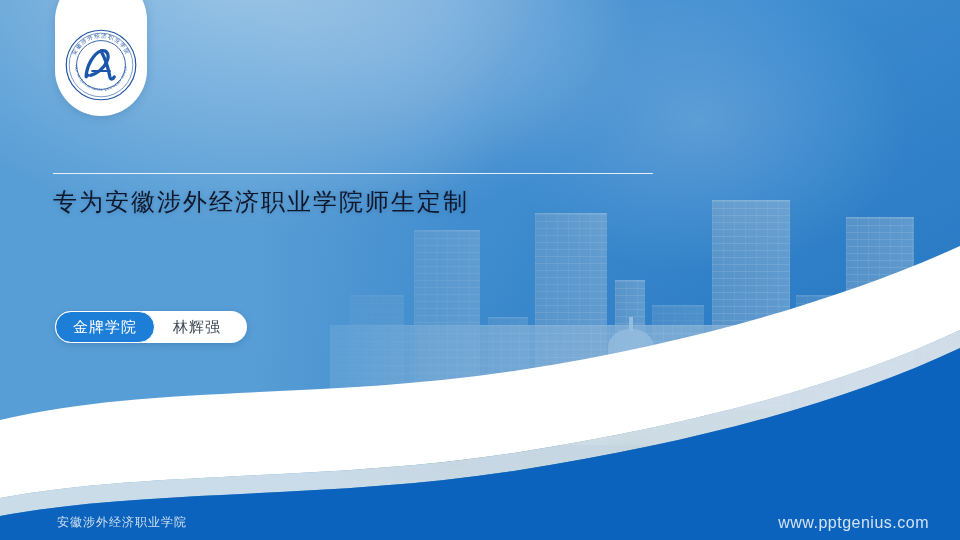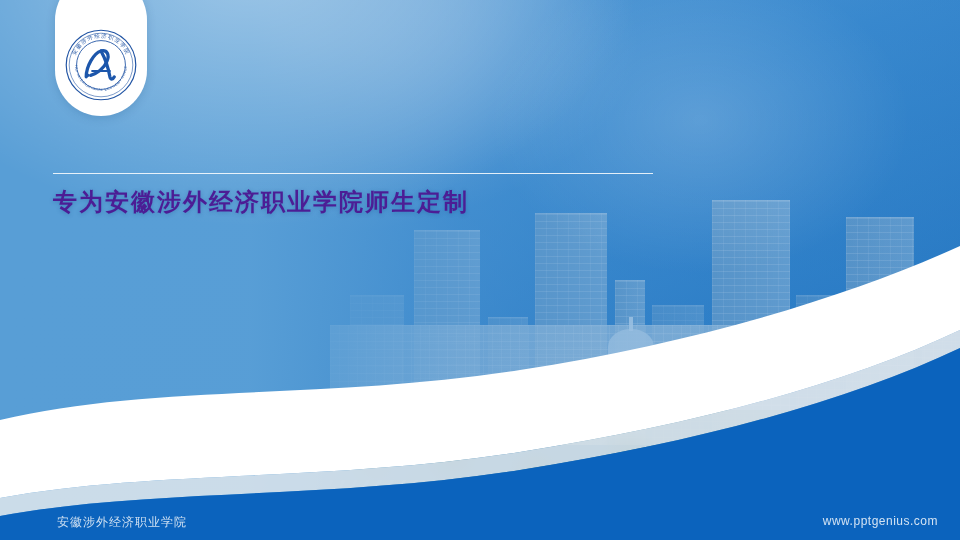--- a/index.html
+++ b/index.html
@@ -120,24 +120,23 @@
     font-size:53px; font-weight:bold; color:#ffffff;
     letter-spacing:1px; line-height:1.08;
     text-shadow:0 2px 6px rgba(15,70,125,.35);
     white-space:nowrap;
   }
   .rule {
     width:600px; height:1px; background:rgba(255,255,255,.85);
     margin:13px 0 12px 0;
   }
   .subtitle {
-    font-size:24px; color:#4c1d95; letter-spacing:2px;
+    font-size:24px; color:#0f172a; letter-spacing:2px;
     text-shadow:0 1px 4px rgba(15,70,125,.30);
     white-space:nowrap;
-    font-weight:bold;
   }
 
   
   .badges {
     position:absolute; left:55px; top:311px;
     height:32px;
     background:#ffffff;
     border-radius:16px;
     display:flex; align-items:center;
     box-shadow:0 2px 7px rgba(10,60,110,.20);
@@ -159,22 +158,22 @@
   }
 
   
   .wave { position:absolute; left:0; top:0; width:960px; height:540px; }
 
   .footer-left {
     position:absolute; left:57px; top:541px;
     font-size:12px; color:rgba(255,255,255,.80); letter-spacing:1px;
   }
   .footer-right {
-    position:absolute; right:22px; top:541px;
-    font-size:12px; color:rgba(255,255,255,.82); letter-spacing:.5px;
+    position:absolute; right:31px; top:541px;
+    font-size:16px; color:rgba(255,255,255,.82); letter-spacing:.5px;
   }
   .footer-left, .footer-right { transform:translateY(-27px); }
 </style>
 </head>
 <body>
 
 <div class="slide">
 
   <div class="photo">
     <div class="sky"></div>
@@ -233,17 +232,21 @@
         <circle cx="32" cy="64" r="2.4" fill="#1c56ab"></circle>
       </g>
     </svg>
   </div>
 
   <div class="text-block">
     <div class="rule"></div>
     <div class="subtitle">专为安徽涉外经济职业学院师生定制</div>
   </div>
 
+  <div class="badges">
+    <div class="badge-primary">金牌学院</div>
+    <div class="badge-secondary">林辉强</div>
+  </div>
 
   <div class="footer-left">安徽涉外经济职业学院</div>
   <div class="footer-right">www.pptgenius.com</div>
 
 </div>
 
 </body></html>

